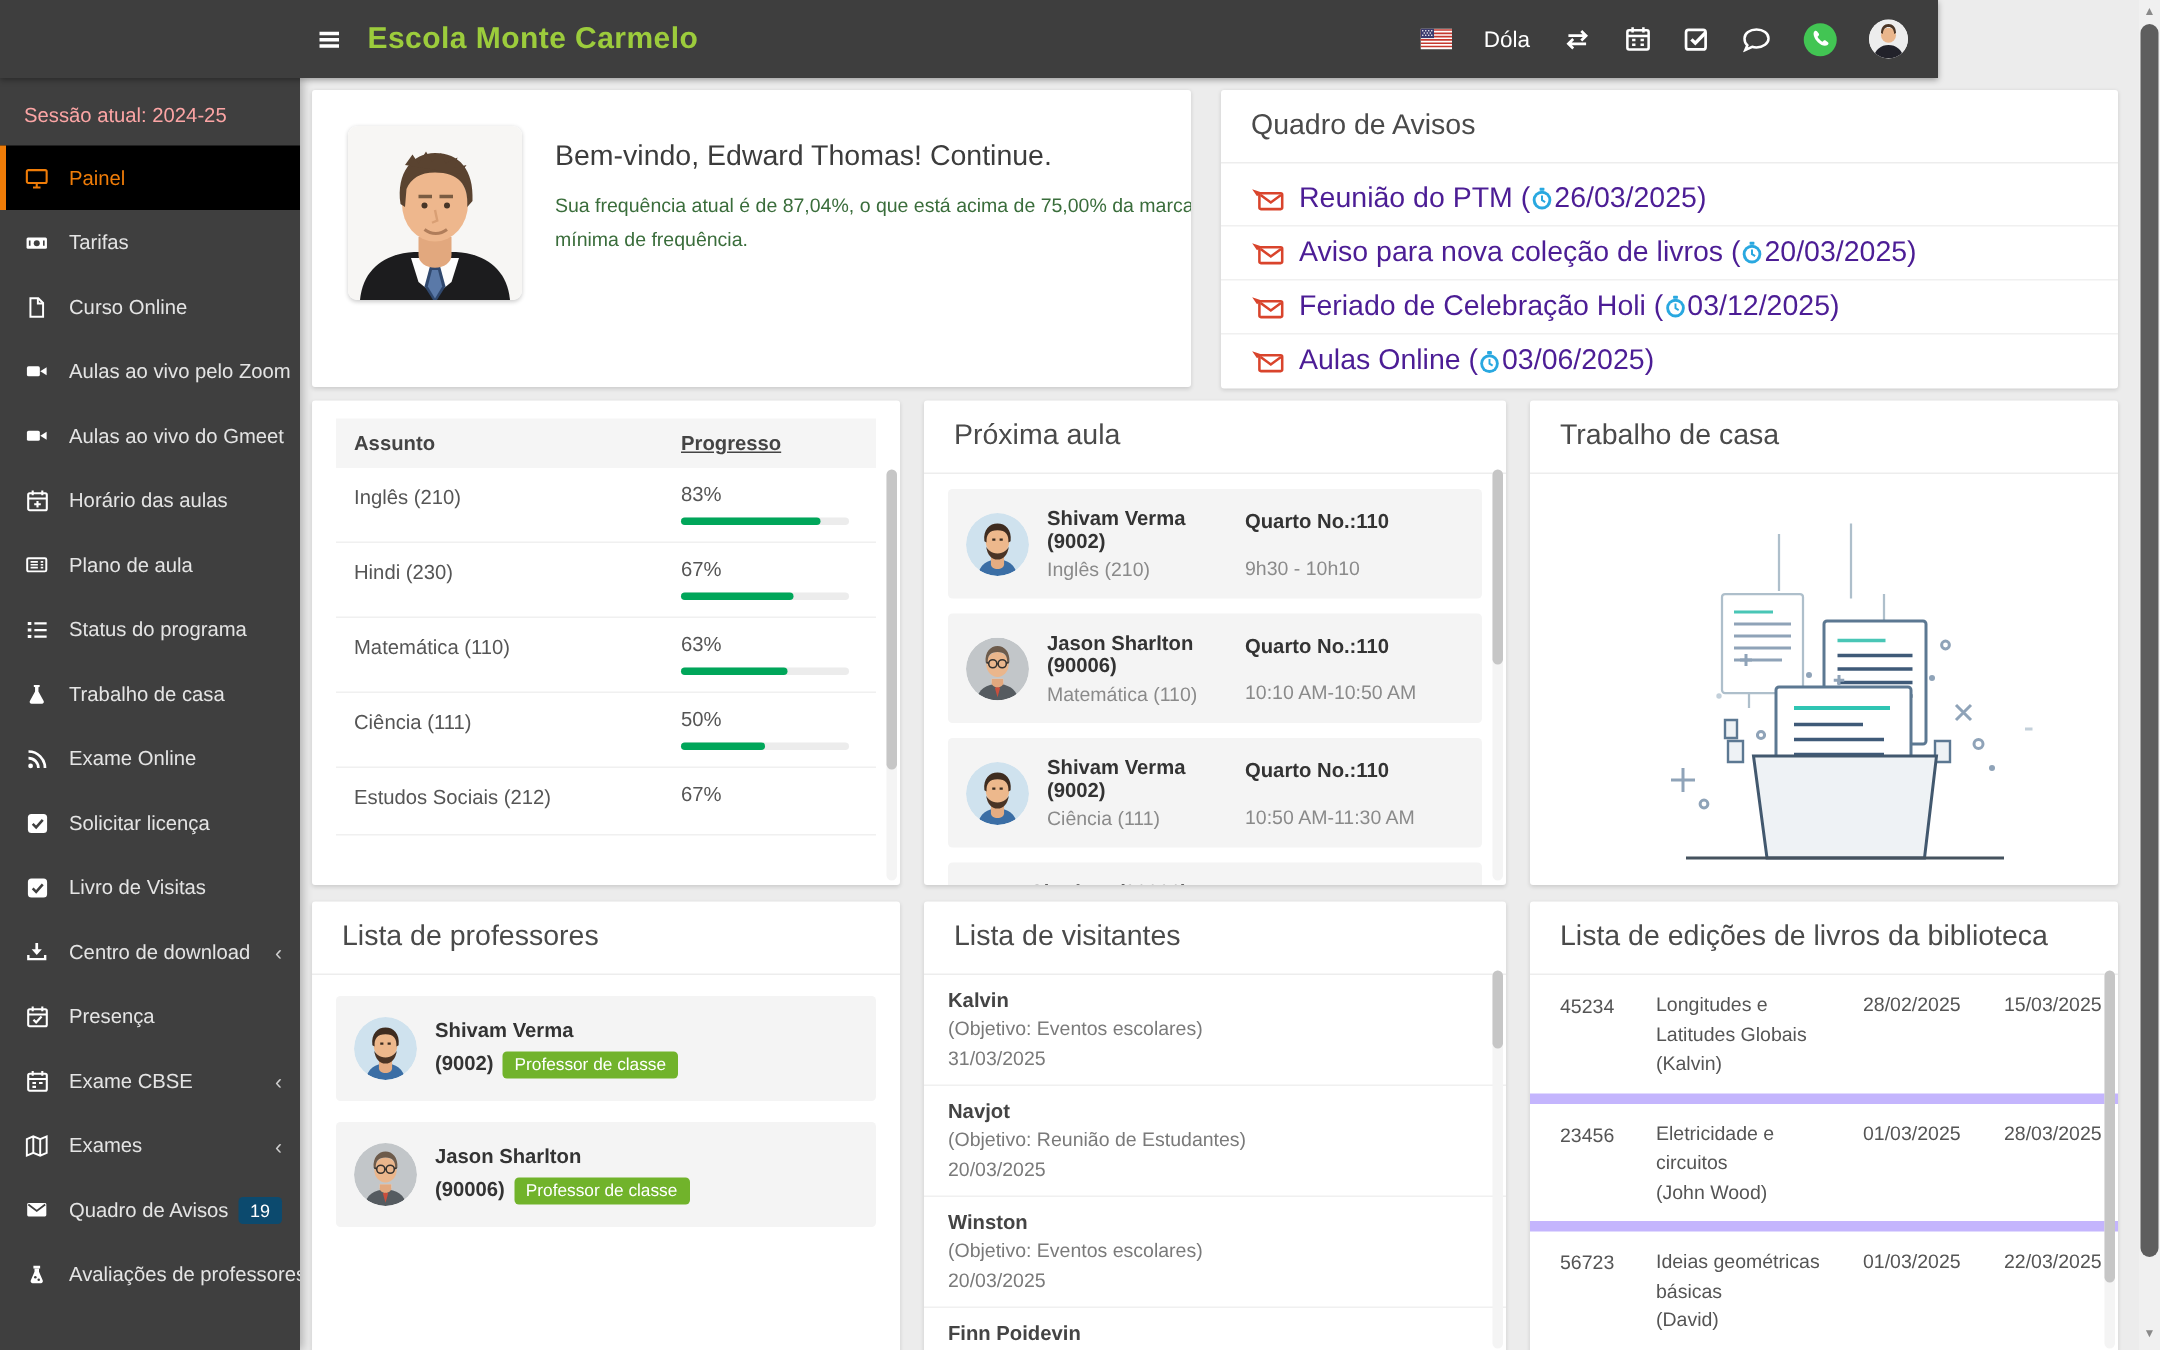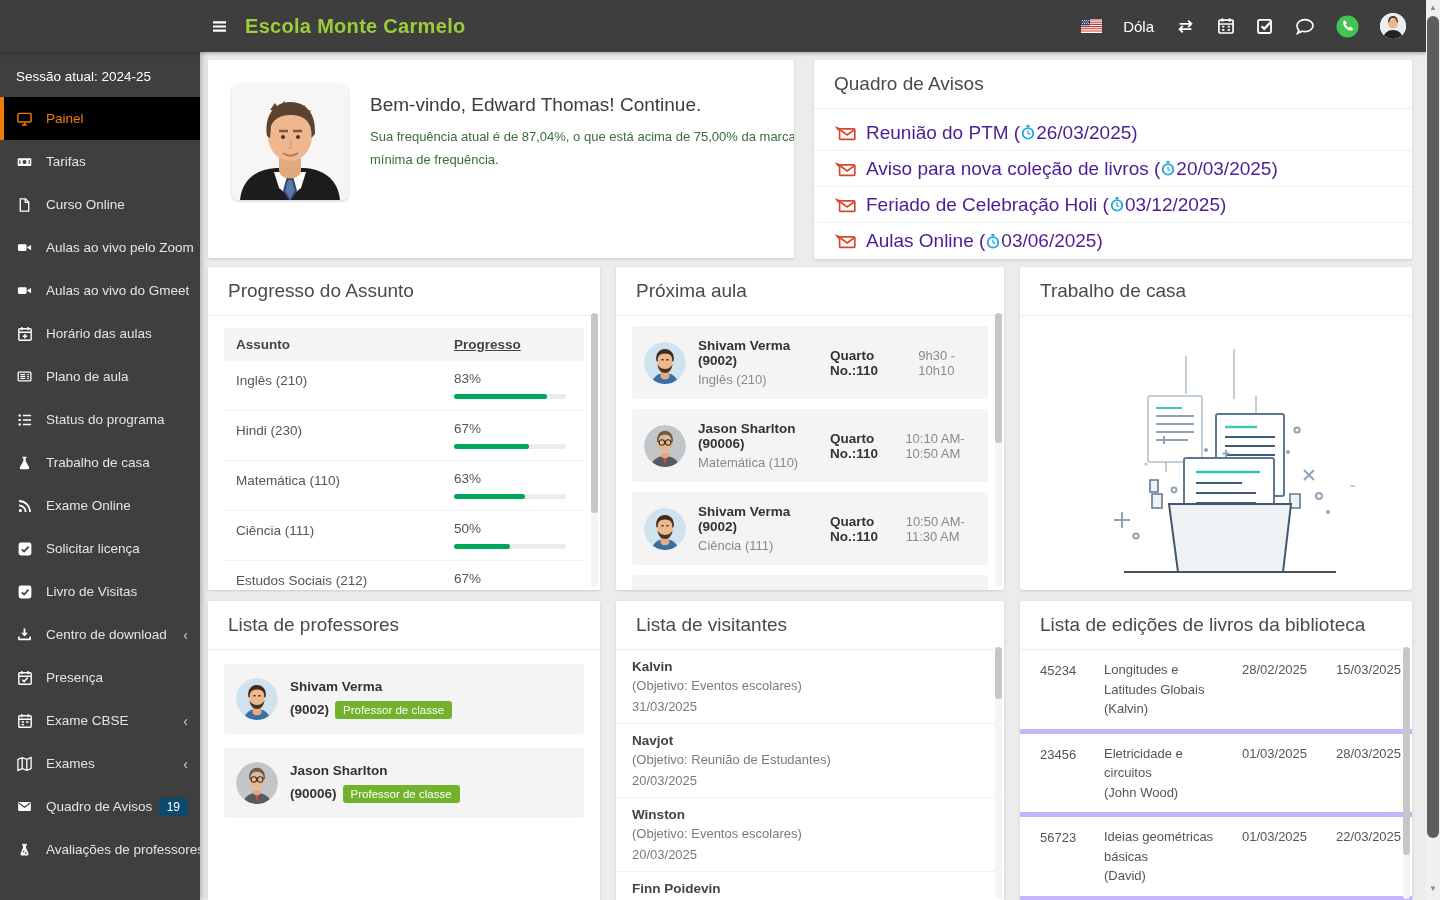--- a/index.html
+++ b/index.html
@@ -1,36 +1,36 @@
 <!DOCTYPE html>
 <html><head>
 <meta charset="utf-8">
 <style>
   *{box-sizing:border-box;}
   html,body{margin:0;padding:0;width:1440px;height:900px;overflow:hidden;
     background:#ececec;font-family:"Liberation Sans",sans-serif;}
   .page{position:relative;width:1440px;height:900px;}
 
   
-  .topbar{position:absolute;left:0;top:0;width:1426px;height:52px;background:#3e3e3e;
+  .topbar{position:absolute;left:0;top:0;width:1292px;height:52px;background:#3e3e3e;
     display:flex;align-items:center;z-index:6;box-shadow:0 1px 4px rgba(0,0,0,.35);}
   .brand-area{margin-left:212px;display:flex;align-items:center;gap:18px;}
   .hamburger{cursor:pointer;display:flex;}
   .brand{color:#9ccc3c;font-size:20px;font-weight:bold;letter-spacing:.3px;}
   .top-right{margin-left:auto;margin-right:20px;display:flex;align-items:center;gap:21px;}
   .icn{display:inline-flex;align-items:center;justify-content:center;}
   .icn svg{display:block;}
   .top-right .icn{color:#fff;cursor:pointer;}
   .lang{color:#fff;font-size:15px;cursor:pointer;}
   .avatar{width:26px;height:26px;border-radius:50%;overflow:hidden;background:#fff;cursor:pointer;}
 
   
   .sidebar{position:absolute;left:0;top:52px;width:200px;height:848px;background:#3f3f3f;
     z-index:5;overflow:hidden;box-shadow:2px 0 6px rgba(0,0,0,.25);}
-  .session{color:#ffffff;font-size:13.5px;padding:17px 16px 13px;}
+  .session{color:#fca5a5;font-size:13.5px;padding:17px 16px 13px;}
   .side-item{display:flex;align-items:center;height:43px;padding:0 12px 0 16px;
     color:#e4e4e4;font-size:13.5px;cursor:pointer;}
   .side-item .icn{width:17px;height:17px;margin-right:13px;color:#fff;flex:none;}
   .side-item.active{background:#000000;color:#ef7c08;border-left:4px solid #ef7c08;padding-left:12px;}
   .side-item.active .icn{color:#ef7c08;}
   .side-label{white-space:nowrap;}
   .badge-count{margin-left:auto;background:#0c4a6e;color:#fff;font-size:12px;
     padding:2px 8px;border-radius:3px;}
   .chev{margin-left:auto;color:#cfcfcf;font-size:14px;line-height:1;}
 
@@ -74,21 +74,21 @@
   .s-track{display:block;width:112px;height:5px;background:#ececec;border-radius:3px;}
   .s-fill{display:block;height:5px;background:#00a65a;border-radius:3px;}
 
   
   .nc-card{display:flex;align-items:center;background:#f4f4f4;border-radius:3px;
     margin:10px 16px;padding:12px 12px;gap:12px;}
   .av{width:42px;height:42px;border-radius:50%;overflow:hidden;flex:none;}
   .nc-mid{flex:1;display:flex;flex-direction:column;gap:4px;}
   .nc-name{font-weight:bold;font-size:13.5px;color:#333;}
   .nc-sub{font-size:13px;color:#8a8a8a;}
-  .nc-right{width:146px;display:flex;flex-direction:row;gap:16px;}
+  .nc-right{width:146px;display:flex;flex-direction:column;gap:16px;}
   .nc-room{font-weight:bold;font-size:13.5px;color:#333;}
   .nc-time{font-size:13px;color:#8a8a8a;}
 
   
   .hw-body{display:flex;justify-content:center;padding-top:28px;}
 
   
   .t-card{display:flex;align-items:center;background:#f4f4f4;border-radius:3px;
     margin:14px 16px;padding:14px 12px;gap:12px;}
   .t-name{font-weight:bold;font-size:13.5px;color:#333;display:block;margin-bottom:6px;}
@@ -97,21 +97,21 @@
     padding:3px 8px;border-radius:3px;margin-left:6px;}
 
   
   .v-row{padding:9px 16px 8px;border-bottom:1px solid #f0f0f0;}
   .v-name{font-weight:bold;font-size:13.5px;color:#444;display:block;margin-bottom:4px;}
   .v-purpose{font-size:13px;color:#7a7a7a;display:block;margin-bottom:4px;}
   .v-date{font-size:13px;color:#7a7a7a;}
 
   
   .b-row{display:grid;grid-template-columns:56px 130px 86px 80px;gap:8px;
-    padding:10px 4px 10px 20px;border-bottom:5px solid #c4b5fd;font-size:13px;color:#555;
+    padding:10px 4px 10px 20px;border-bottom:7px solid #c4b5fd;font-size:13px;color:#555;
     line-height:1.5;}
   .b-id{padding-top:1px;}
 
   
   .vscroll{position:absolute;top:46px;right:2px;width:7px;bottom:3px;background:#f4f4f4;
     border-radius:4px;}
   .vthumb{position:absolute;left:0;width:7px;background:#c6c6c6;border-radius:4px;cursor:pointer;}
 
   
   .pagebar{position:absolute;right:0;top:0;width:14px;height:900px;background:#f0f0f0;z-index:20;}
@@ -468,21 +468,20 @@
                 </svg>
               </span>
               <span>03/06/2025)</span>
             </li>
           </ul>
       </section>
     </div>
 
     <div class="row row2">
       <section class="panel">
-        <h3 class="p-title">Progresso do Assunto</h3>
         <div id="subjects">
             <div class="s-head">
               <span>Assunto</span>
               <span>Progresso</span>
             </div>
             <div class="s-row">
               <span class="s-name">Inglês (210)</span>
               <span class="s-prog">
                 <span class="s-pct">83%</span>
                 <span class="s-track">

